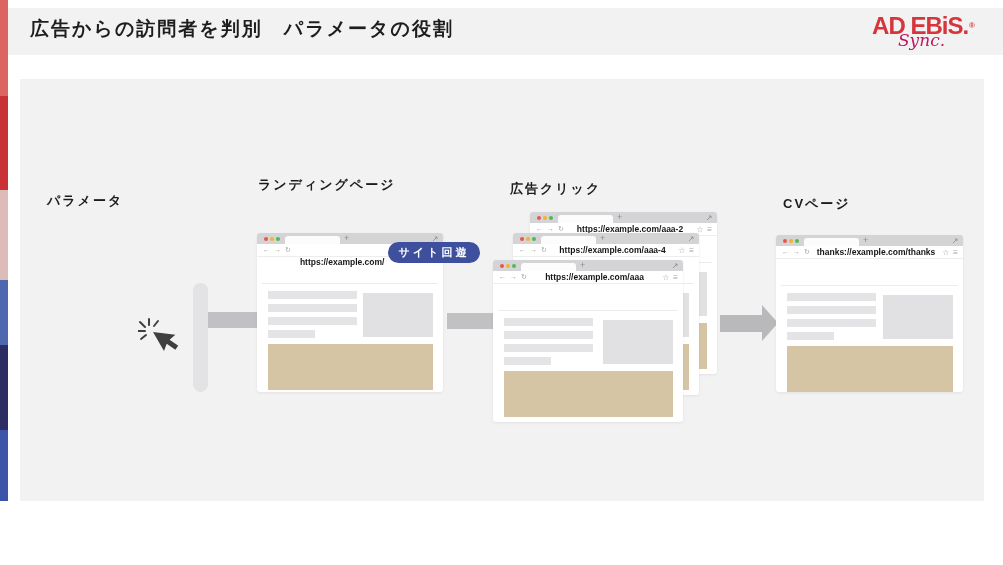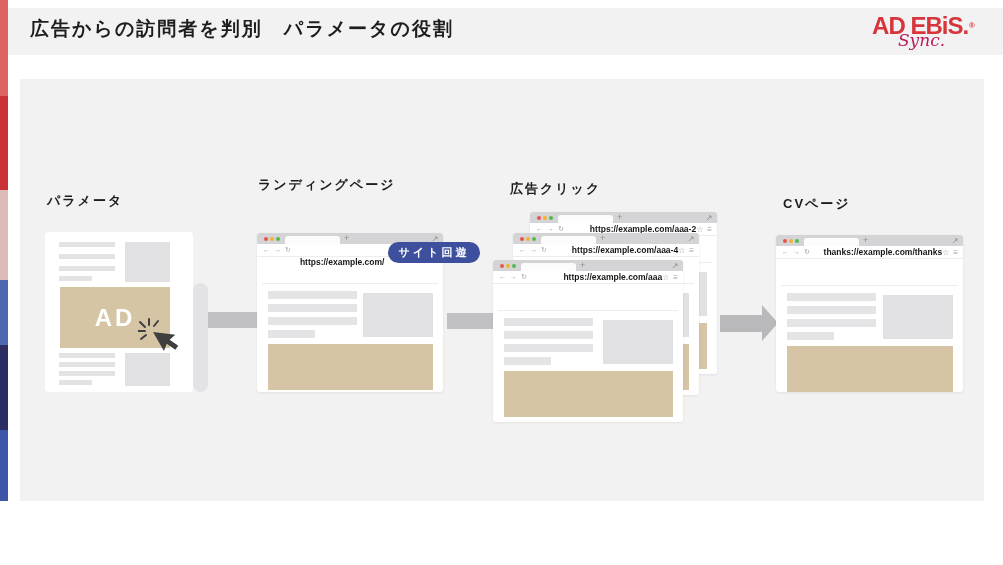--- a/index.html
+++ b/index.html
@@ -56,21 +56,21 @@
   .dot.r{left:7px;background:#e8554f}.dot.y{left:13px;background:#f2b32d}.dot.g{left:19px;background:#4dbb51}
   .bw-tab{position:absolute;left:28px;bottom:0;width:55px;height:8px;background:#fcfcfd;
           border-radius:3px 3px 0 0;}
   .bw-plus{position:absolute;left:87px;top:0px;font-size:9px;line-height:11px;color:#8f8f8f;}
   .bw-expand{position:absolute;right:4px;top:1.5px;}
   .bw-url{position:absolute;top:11px;left:0;right:0;height:12px;display:flex;align-items:center;
           border-bottom:1px solid #ededee;background:#fff;}
   .bw-nav{color:#a0a0a0;font-size:7px;margin-left:4px;line-height:12px;}
   .bw-nav:first-child{margin-left:6px;}
   .bw-addr{font-weight:bold;font-size:8.5px;color:#161616;white-space:nowrap;}
-  .bw.url-center .bw-addr{flex:1;text-align:right;}
+  .bw.url-center .bw-addr{flex:1;text-align:center;}
   .bw.url-left .bw-addr{margin-left:9px;margin-top:24px;}
   .bw-acts{margin-left:auto;margin-right:5px;color:#a2a2a2;font-size:8px;white-space:nowrap;}
   .bw-acts span + span{margin-left:4px;}
   .bw-divider{position:absolute;top:50px;left:5px;right:5px;height:1px;background:#ececee;}
   .bw-line{position:absolute;left:11px;width:89px;height:8px;background:#e4e4e6;}
   .bw-line.short{width:47px;}
   .bw-block{position:absolute;top:60px;right:10px;width:70px;height:44px;background:#e1e1e3;}
   .bw-tan{position:absolute;top:111px;left:11px;right:10px;height:46px;background:var(--tan,#d6c5a4);}
 
   
@@ -101,35 +101,20 @@
     </div>
 
   <div class="content-panel"></div>
   <div class="footer-bar"></div>
 
   <div class="step-label" style="left:47px;top:192px">パラメータ</div>
   <div class="step-label" style="left:258px;top:176px">ランディングページ</div>
   <div class="step-label" style="left:510px;top:180px">広告クリック</div>
   <div class="step-label" style="left:783px;top:195px">CVページ</div>
 
-  <div class="adcard">
-    <div class="ac-line" style="top:10px"></div>
-    <div class="ac-line" style="top:22px"></div>
-    <div class="ac-line" style="top:34px"></div>
-    <div class="ac-line short" style="top:44px"></div>
-    <div class="ac-block" style="left:80px;top:10px;width:45px;height:40px"></div>
-    <div class="ad-box">
-      <span class="ad-text">AD</span>
-    </div>
-    <div class="ac-line" style="top:121px"></div>
-    <div class="ac-line" style="top:130px"></div>
-    <div class="ac-line" style="top:139px"></div>
-    <div class="ac-line short" style="top:148px"></div>
-    <div class="ac-block" style="left:80px;top:121px;width:45px;height:33px"></div>
-  </div>
 
   <svg class="cursor-svg" width="40" height="44" viewBox="0 0 40 44">
     <g stroke="#3f3f3f" stroke-width="2" stroke-linecap="round">
       <line x1="11" y1="1" x2="11" y2="7"></line>
       <line x1="2" y1="4" x2="7" y2="9"></line>
       <line x1="0" y1="13" x2="7" y2="13"></line>
       <line x1="20" y1="3" x2="16" y2="8"></line>
       <line x1="3" y1="21" x2="8" y2="17"></line>
     </g>
     <g transform="rotate(-30 15 14)">

